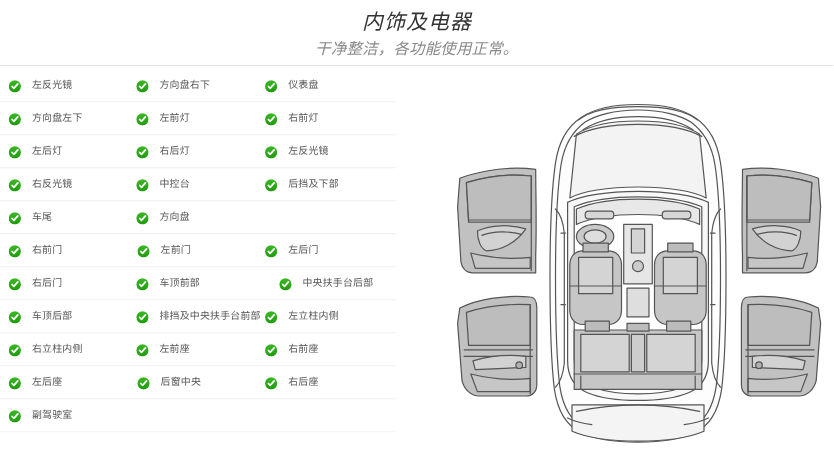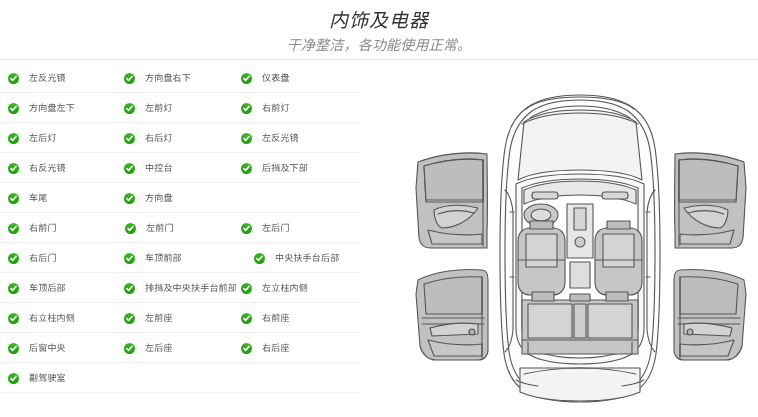--- a/index.html
+++ b/index.html
@@ -365,35 +365,35 @@
           <div class="cell c2">
             <span class="check-icon">
               <svg width="11" height="11" viewBox="0 0 11 11" aria-hidden="true">
                 <path d="M3 5.6 L4.6 7.4 L8.2 3.3" fill="none" stroke="#ffffff" stroke-width="1.6" stroke-linecap="round" stroke-linejoin="round"></path>
               </svg>
             </span>
             <span class="check-label">右前座</span>
           </div>
         </div>
         <div class="check-row">
+          <div class="cell c1">
+            <span class="check-icon">
+              <svg width="11" height="11" viewBox="0 0 11 11" aria-hidden="true">
+                <path d="M3 5.6 L4.6 7.4 L8.2 3.3" fill="none" stroke="#ffffff" stroke-width="1.6" stroke-linecap="round" stroke-linejoin="round"></path>
+              </svg>
+            </span>
+            <span class="check-label">左后座</span>
+          </div>
           <div class="cell c0">
             <span class="check-icon">
               <svg width="11" height="11" viewBox="0 0 11 11" aria-hidden="true">
                 <path d="M3 5.6 L4.6 7.4 L8.2 3.3" fill="none" stroke="#ffffff" stroke-width="1.6" stroke-linecap="round" stroke-linejoin="round"></path>
               </svg>
             </span>
             <span class="check-label">后窗中央</span>
-          </div>
-          <div class="cell c1">
-            <span class="check-icon">
-              <svg width="11" height="11" viewBox="0 0 11 11" aria-hidden="true">
-                <path d="M3 5.6 L4.6 7.4 L8.2 3.3" fill="none" stroke="#ffffff" stroke-width="1.6" stroke-linecap="round" stroke-linejoin="round"></path>
-              </svg>
-            </span>
-            <span class="check-label">左后座</span>
           </div>
           <div class="cell c2">
             <span class="check-icon">
               <svg width="11" height="11" viewBox="0 0 11 11" aria-hidden="true">
                 <path d="M3 5.6 L4.6 7.4 L8.2 3.3" fill="none" stroke="#ffffff" stroke-width="1.6" stroke-linecap="round" stroke-linejoin="round"></path>
               </svg>
             </span>
             <span class="check-label">右后座</span>
           </div>
         </div>

